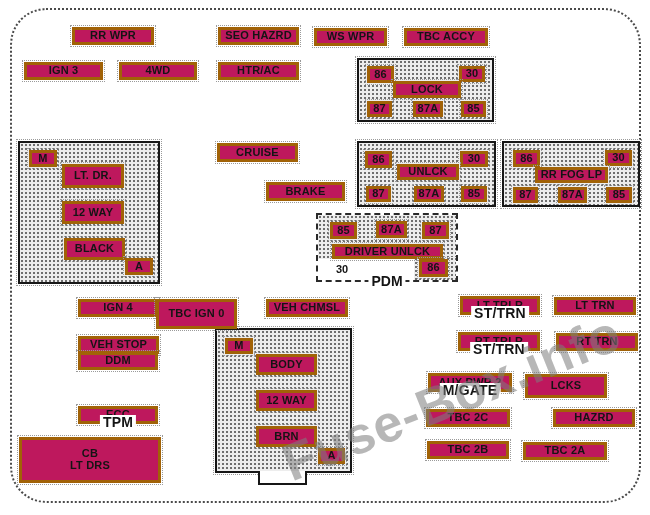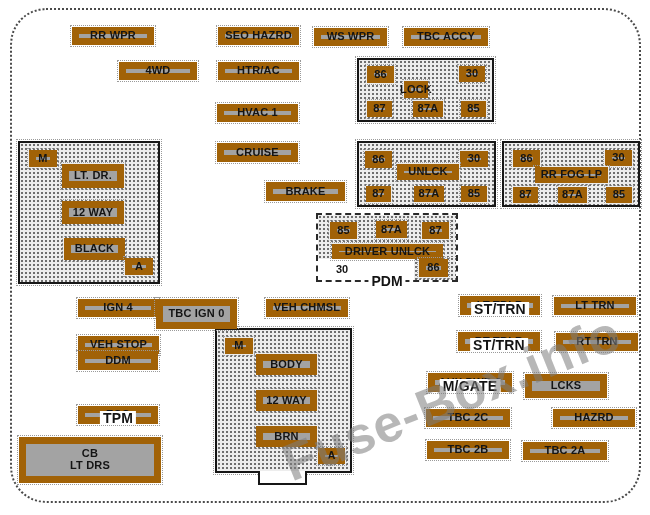--- a/index.html
+++ b/index.html
@@ -5,21 +5,21 @@
   html,body{margin:0;padding:0;background:#fff;}
   .stage{
     position:relative;width:650px;height:515px;background:#fff;overflow:hidden;
     font-family:"Liberation Sans",sans-serif;font-weight:700;color:#141414;
   }
   .outline{
     position:absolute;left:10px;top:8px;width:631px;height:495px;
     border:2px dotted #4a4a4a;border-radius:36px;box-sizing:border-box;
   }
   .lbox{
-    position:absolute;box-sizing:border-box;border:7px solid #a16207;background:#a3a3a3;
+    position:absolute;box-sizing:border-box;border:3px solid #a16207;background:#be185d;
     display:flex;align-items:center;justify-content:center;
     font-size:11px;line-height:1.05;text-align:center;letter-spacing:.2px;
     outline:1px dotted #9a9a9a;outline-offset:1px;white-space:nowrap;
   }
   .col{flex-direction:column;}
   .stipple{
     background-color:#ededed;
     background-image:radial-gradient(#6e6e6e .8px,transparent .9px);
     background-size:4px 4px;
   }
@@ -50,30 +50,30 @@
 
 <div class="stage">
 
   <div class="outline"></div>
 
   <div class="lbox" style="left:72px;top:27px;width:82px;height:18px">RR WPR</div>
   <div class="lbox" style="left:218px;top:27px;width:81px;height:18px">SEO HAZRD</div>
   <div class="lbox" style="left:314px;top:28px;width:73px;height:18px">WS WPR</div>
   <div class="lbox" style="left:404px;top:28px;width:84px;height:18px">TBC ACCY</div>
 
+  <div class="lbox" style="left:24px;top:62px;width:79px;height:18px">IGN 3</div>
   <div class="lbox" style="left:119px;top:62px;width:78px;height:18px">4WD</div>
   <div class="lbox" style="left:218px;top:62px;width:81px;height:18px">HTR/AC</div>
-  <div class="lbox" style="left:217px;top:104px;width:81px;height:18px">HVAC 1</div>
   <div class="lbox" style="left:266px;top:182px;width:79px;height:19px">BRAKE</div>
   <div class="lbox" style="left:217px;top:143px;width:81px;height:19px">CRUISE</div>
 
   <div class="block stipple" style="left:357px;top:58px;width:137px;height:64px">
     <div class="lbox" style="left:8px;top:6px;width:27px;height:17px">86</div>
     <div class="lbox" style="left:100px;top:6px;width:26px;height:16px">30</div>
-    <div class="lbox" style="left:45px;top:21px;width:24px;height:17px">LOCK</div>
+    <div class="lbox" style="left:34px;top:21px;width:68px;height:17px">LOCK</div>
     <div class="lbox" style="left:8px;top:41px;width:25px;height:16px">87</div>
     <div class="lbox" style="left:54px;top:41px;width:30px;height:16px">87A</div>
     <div class="lbox" style="left:102px;top:41px;width:25px;height:16px">85</div>
   </div>
 
   <div class="block stipple" style="left:357px;top:141px;width:139px;height:66px">
     <div class="lbox" style="left:6px;top:8px;width:27px;height:17px">86</div>
     <div class="lbox" style="left:101px;top:8px;width:28px;height:16px">30</div>
     <div class="lbox" style="left:38px;top:21px;width:62px;height:16px">UNLCK</div>
     <div class="lbox" style="left:7px;top:43px;width:25px;height:16px">87</div>

